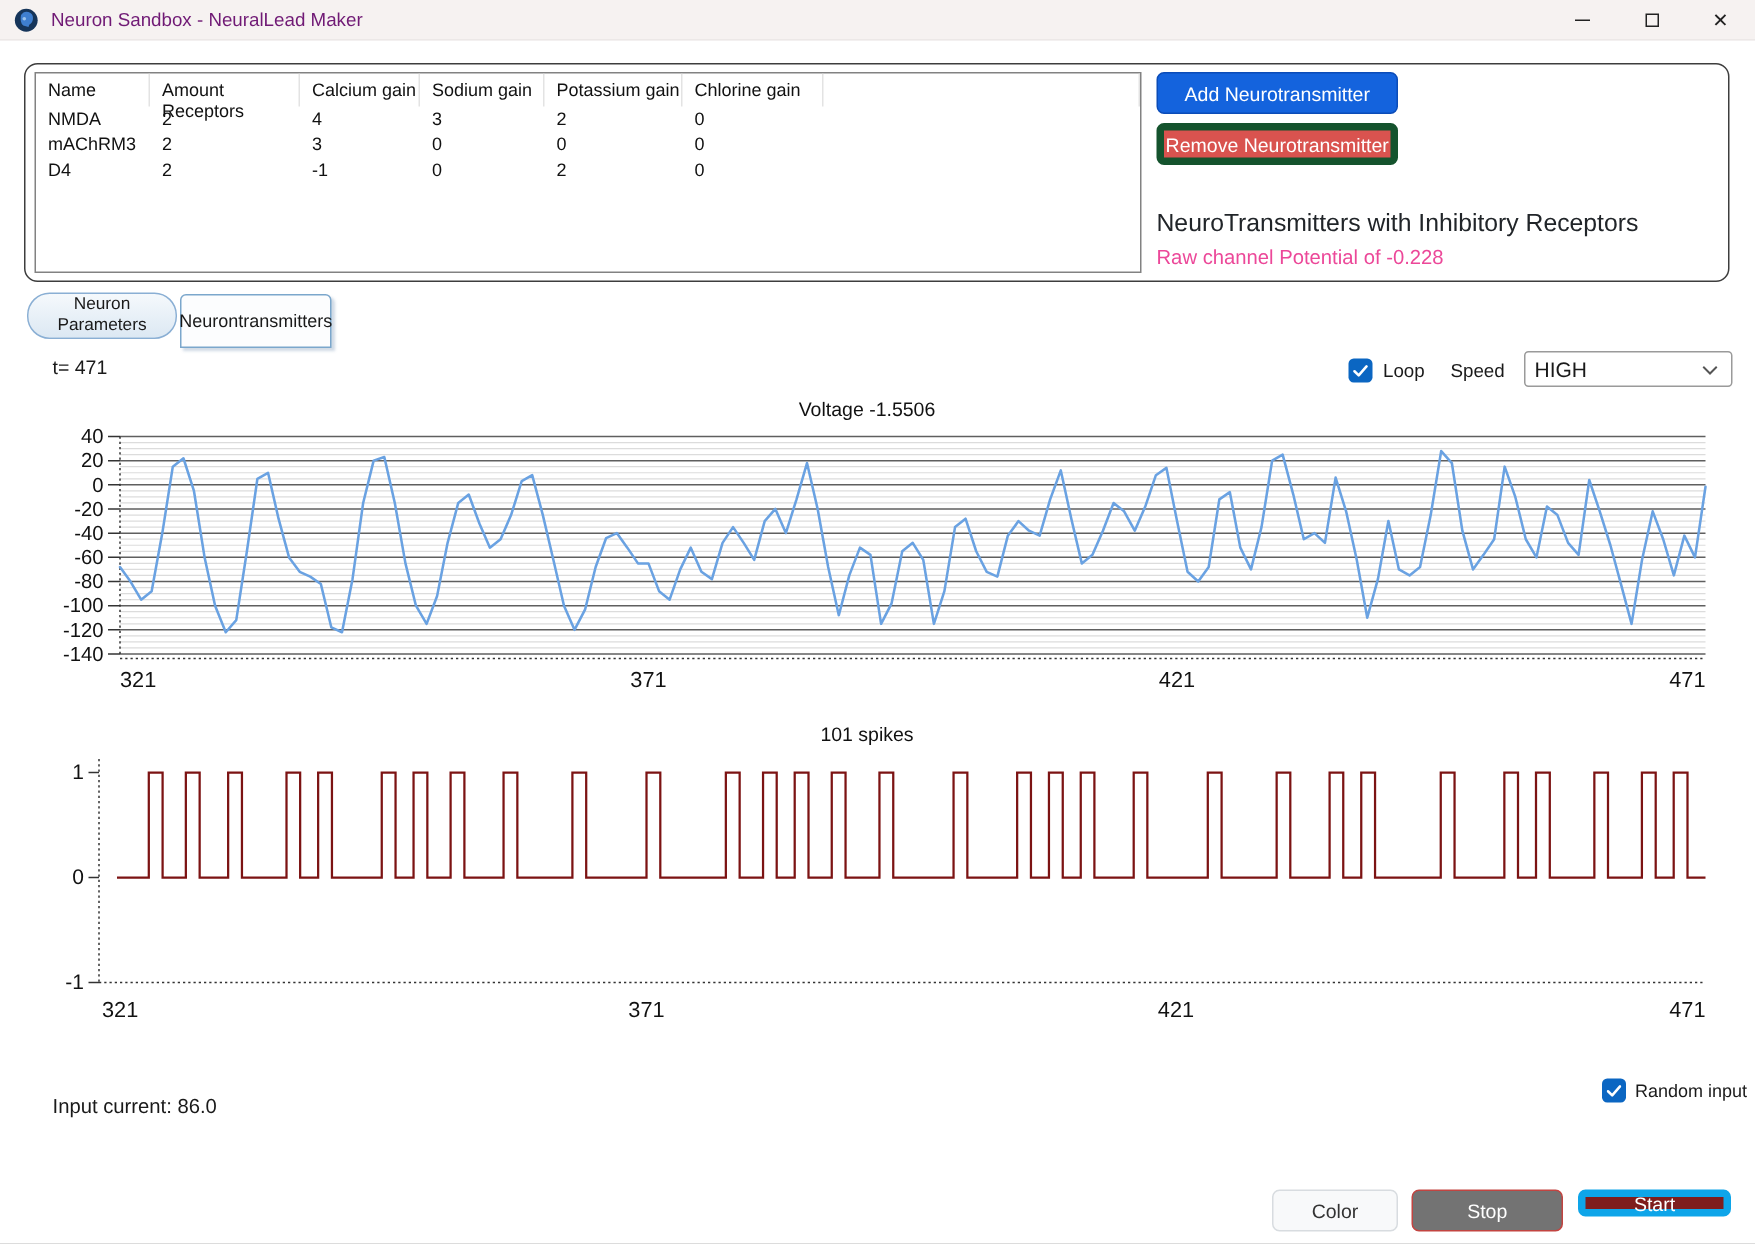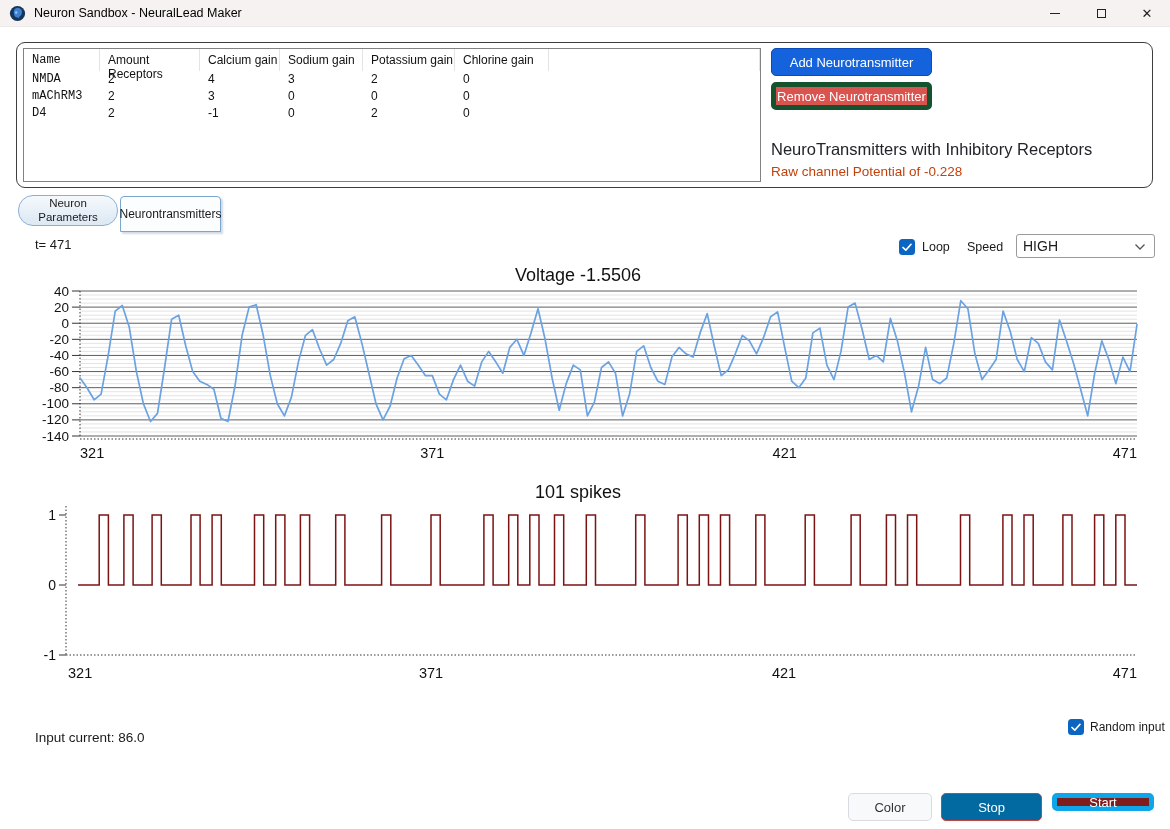--- a/index.html
+++ b/index.html
@@ -10,21 +10,21 @@
     position:relative; overflow:hidden;
     outline:1px solid #b9b9b9;
   }
   
   .titlebar {
     position:absolute; left:0; top:0; width:1170px; height:27px;
     background:#f6f2f1; display:flex; align-items:center;
     border-bottom:1px solid #ece8e7;
   }
   .app-icon { width:17px; height:17px; margin-left:9px; }
-  .title-text { font-size:12.5px; margin-left:8px; color:#000000; }
+  .title-text { font-size:12.5px; margin-left:8px; color:#701a75; }
   .win-controls { position:absolute; right:0; top:0; height:27px; display:flex; }
   .win-btn { width:46px; height:27px; display:flex; align-items:center; justify-content:center; }
   .glyph-min { width:10px; height:0; border-top:1.4px solid #222; }
   .glyph-max { width:9px; height:9px; border:1.3px solid #222; }
   .glyph-close { font-size:13px; color:#222; line-height:1; }
 
   
   .top-panel {
     position:absolute; left:16px; top:42px; width:1137px; height:146px;
     border:1px solid #3e3e3e; border-radius:9px; background:#fff;
@@ -33,30 +33,30 @@
     position:absolute; left:6px; top:5px; width:738px; height:134px;
     border:1px solid #828282; background:#fff; overflow:hidden;
   }
   .grid-header { display:flex; height:22px; }
   .grid-header .hcell {
     font-size:12px; color:#111; padding:4px 0 0 8px;
     border-right:1px solid #e3e3e3; height:22px;
   }
   .grid-row { display:flex; height:17px; }
   .grid-row .cell { font-size:12px; color:#111; padding:1px 0 0 8px; }
-  .c0{width:76px;font-family:Liberation Mono, monospace;} .c1{width:100px;} .c2{width:80px;} .c3{width:83px;} .c4{width:92px;} .c5{width:94px;} .c6{flex:1;}
+  .c0{width:76px;} .c1{width:100px;} .c2{width:80px;} .c3{width:83px;} .c4{width:92px;} .c5{width:94px;} .c6{flex:1;}
 
   .btn {
     position:absolute; border-radius:5px; text-align:center; font-size:13px;
     display:flex; align-items:center; justify-content:center; cursor:default;
   }
   .btn-add { left:754px; top:5px; width:161px; height:28px; background:#1463dd; border:1px solid #0b4cb8; color:#fff; }
   .btn-remove { left:754px; top:39px; width:161px; height:28px; background:#d9534f; border:5px solid #14532d; color:#fff; }
   .panel-heading { position:absolute; left:754px; top:97px; font-size:16.5px; color:#212529; }
-  .panel-subheading { position:absolute; left:754px; top:121px; font-size:13.5px; color:#c2410c; }
+  .panel-subheading { position:absolute; left:754px; top:121px; font-size:13.5px; color:#ec4899; }
 
   
   .tab {
     position:absolute; border:1px solid #8aafd4; border-radius:4px 4px 0 0;
     display:flex; align-items:center; justify-content:center; text-align:center;
     font-size:11.5px; color:#1a1a1a;
   }
   .tab-inactive {
     left:18px; top:195px; width:100px; height:31px;
     background:linear-gradient(#f5f9fc,#dcE8f3); line-height:1.2;border-radius:15px;
@@ -76,34 +76,34 @@
   .lbl-loop { position:absolute; left:922px; top:240px; font-size:12.5px; }
   .lbl-speed { position:absolute; left:967px; top:240px; font-size:12.5px; }
   .combo {
     position:absolute; left:1016px; top:234px; width:139px; height:24px;
     border:1px solid #9a9a9a; border-radius:3px; background:#fff;
     display:flex; align-items:center; padding-left:6px; font-size:14px;
   }
   .combo .chev { position:absolute; right:8px; top:8px; }
 
   
-  .chart-title { position:absolute; width:1140px; text-align:center; font-size:18px; color:#111; }
+  .chart-title { position:absolute; width:1140px; text-align:center; font-size:13px; color:#111; }
   .vt { left:8px; top:265px; }
   .st { left:8px; top:482px; }
   svg.chart { position:absolute; left:8px; }
   #voltage-svg { top:283px; }
   #spike-svg { top:498px; }
 
   .input-current { position:absolute; left:35px; top:706px; font-size:13.5px;margin-top:24px; }
   .chk-random { left:1068px; top:719px; }
   .lbl-random { position:absolute; left:1090px; top:720px; font-size:12px; }
 
   
   .btn-color { left:848px; top:793px; width:84px; height:28px; background:#f8f9fa; border:1px solid #d8dce0; color:#333; }
-  .btn-stop  { left:941px; top:793px; width:101px; height:28px; background:#0369a1; border:1px solid #c24441; color:#fff; }
+  .btn-stop  { left:941px; top:793px; width:101px; height:28px; background:#737373; border:1px solid #c24441; color:#fff; }
   .btn-start { left:1052px; top:793px; width:102px; height:18px; background:#7f1d1d; border:5px solid #0ea5e9; color:#fff; }
 </style>
 </head>
 <body>
 
 <div class="titlebar">
   <svg class="app-icon" viewBox="0 0 17 17">
     <circle cx="8.5" cy="8.5" r="7.6" fill="#16355a"></circle>
     <path d="M5 5 q2-3 5-2 q3 1 3 4 q0 3-2.5 4.5 L10 13 L6.5 12 q-2.5-2-1.5-7z" fill="#3f7fd0"></path>
     <circle cx="7.2" cy="7.5" r="1.2" fill="#9cc4ee"></circle>

